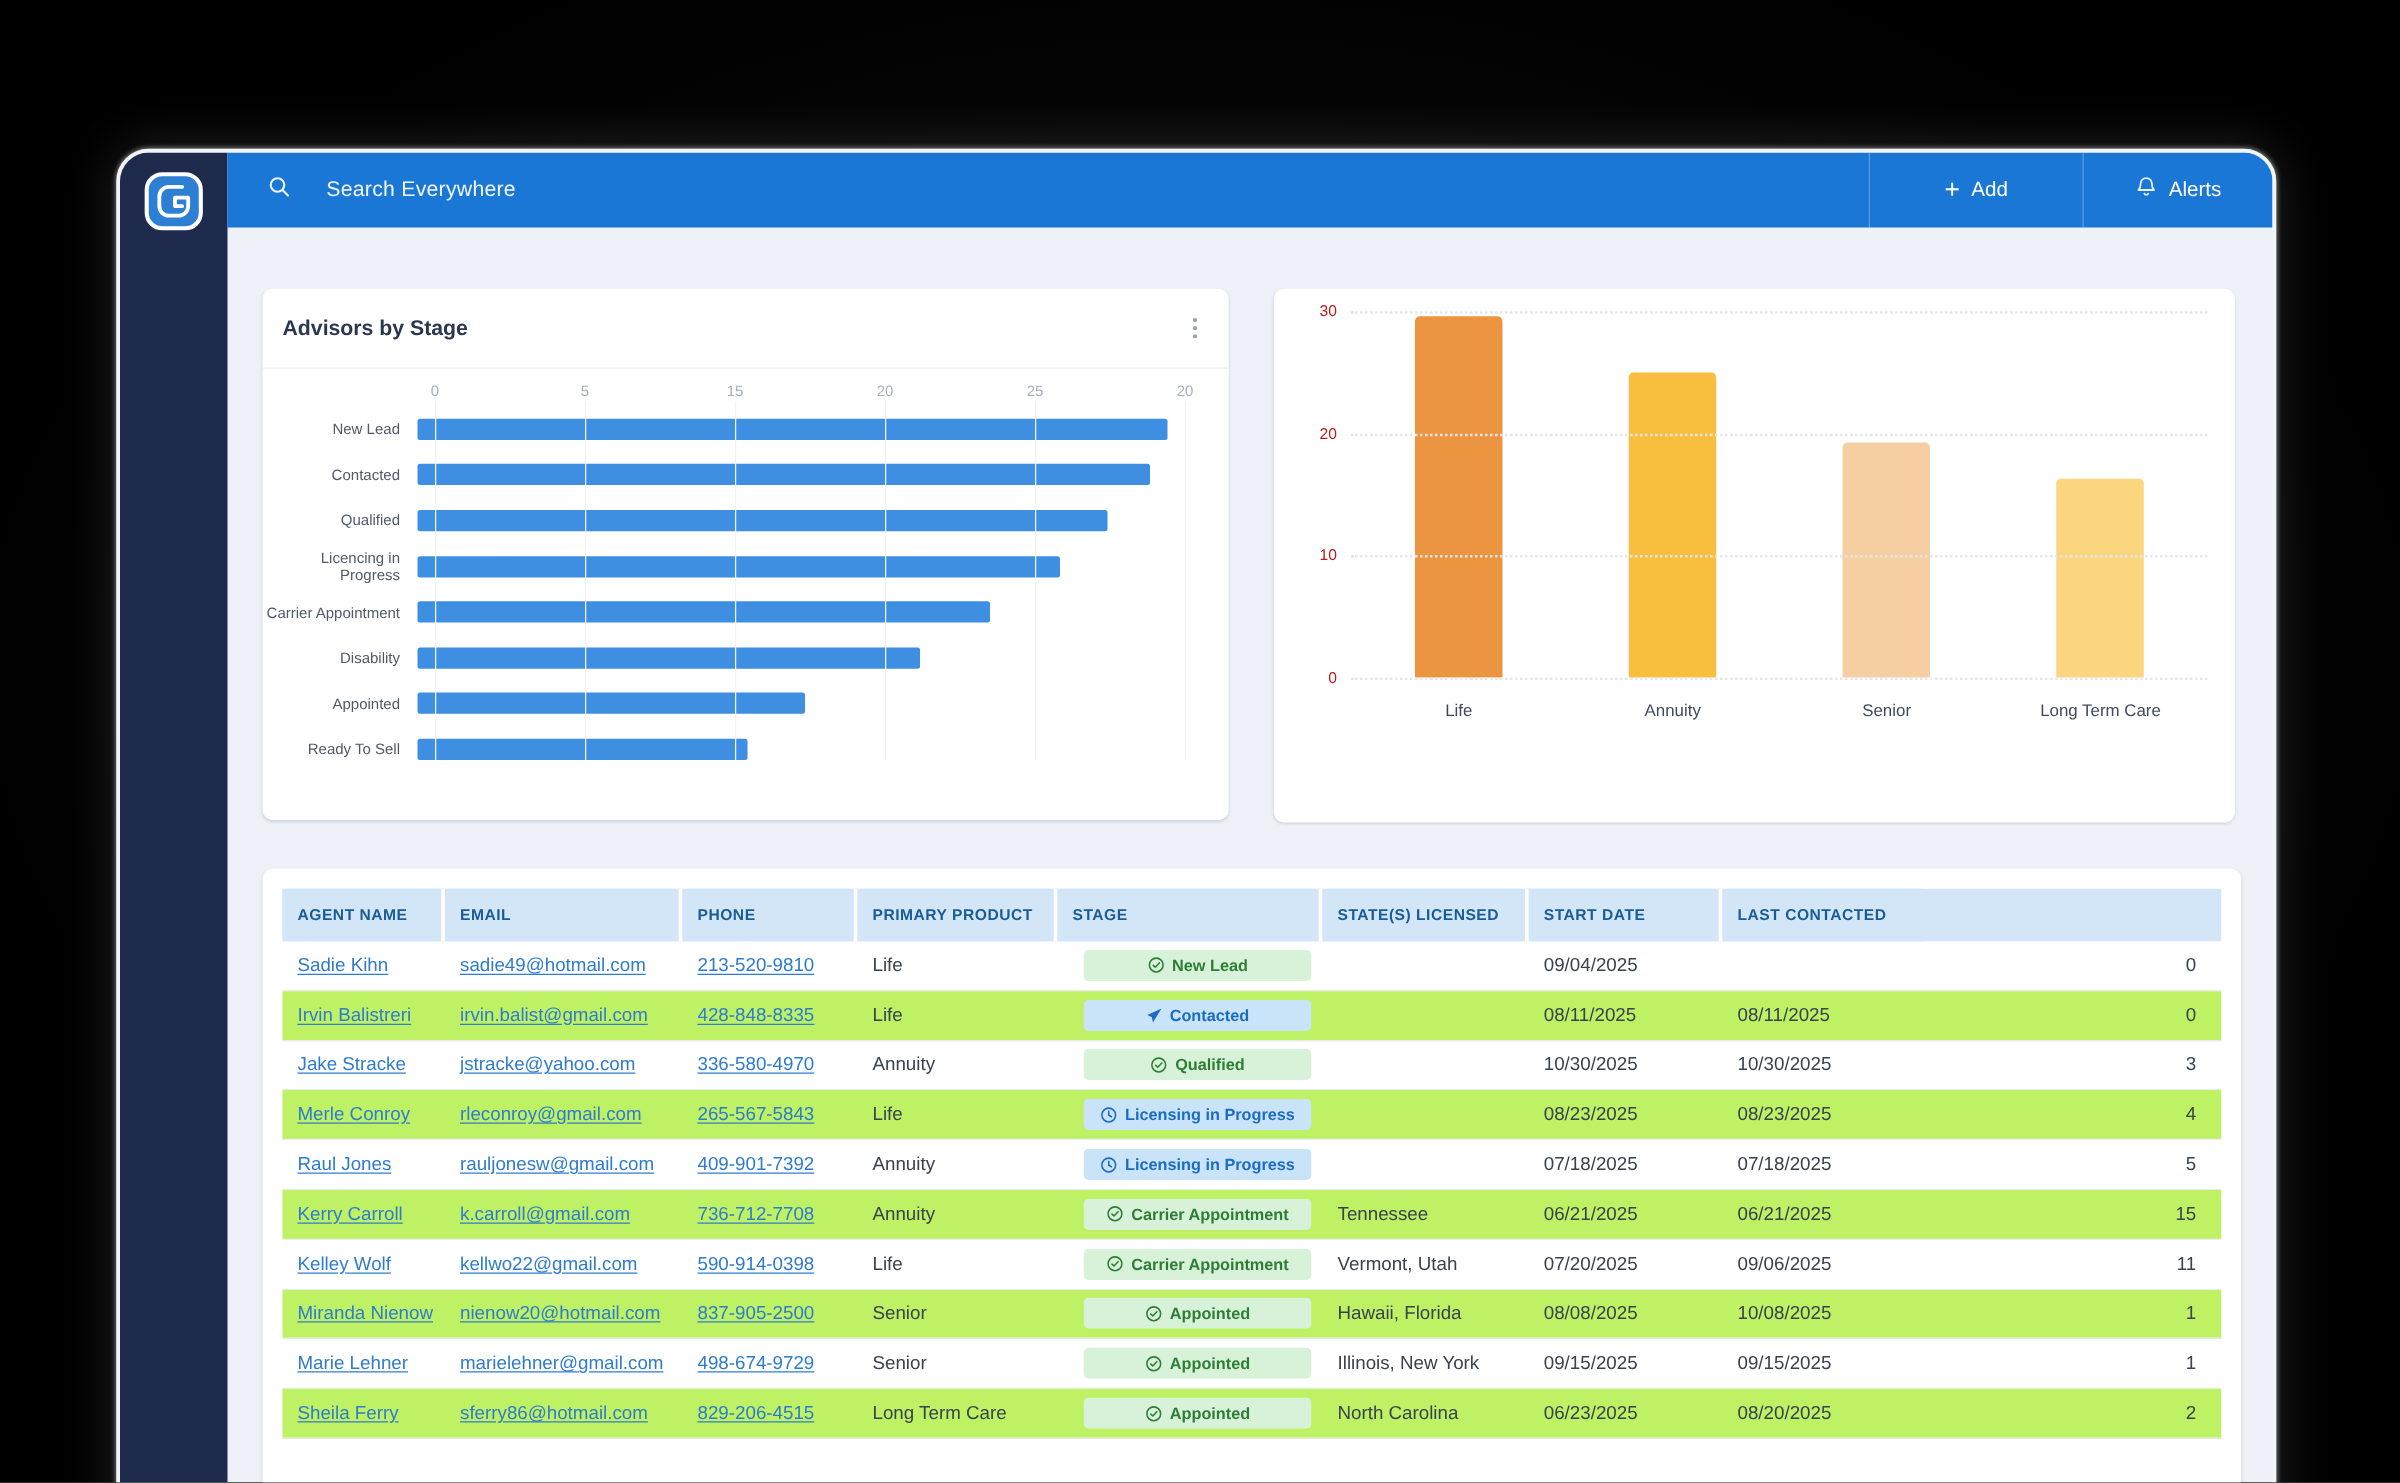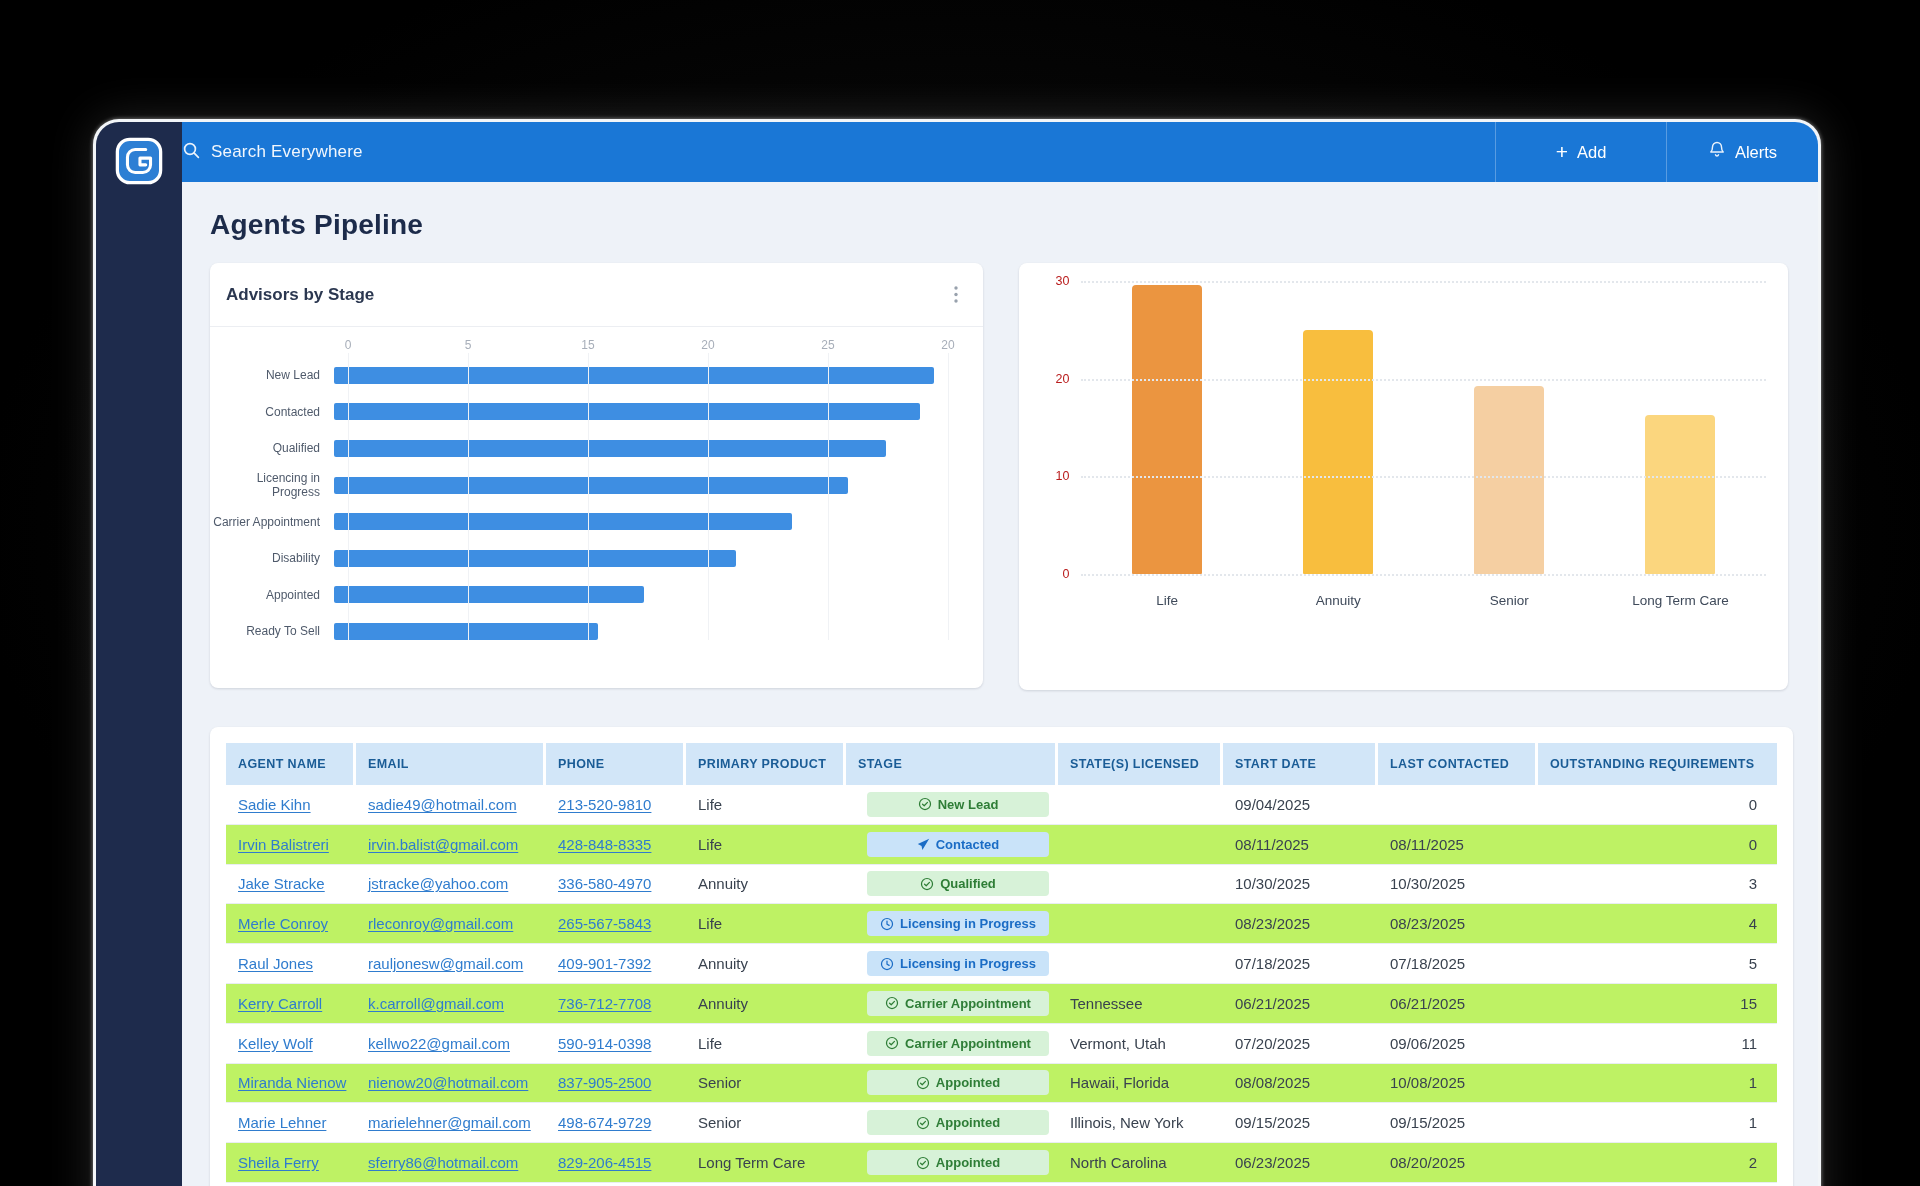--- a/index.html
+++ b/index.html
@@ -16,21 +16,21 @@
 
   
   .sidebar { width:86px; background:#1e2b4c; flex:0 0 86px; display:flex; justify-content:center; }
   .logo { margin-top:14px; width:50px; height:50px; }
 
   
   .main { flex:1; display:flex; flex-direction:column; min-width:0; }
 
   
   .topbar { height:60px; background:#1a77d6; display:flex; align-items:center; color:#fff; flex:0 0 60px; }
-  .search { display:flex; align-items:center; gap:10px; flex:1; cursor:text; }
+  .search { display:flex; align-items:center; gap:28px; padding-left:32px; flex:1; cursor:text; }
   .search-text { font-size:17px; color:#f2f7fd; letter-spacing:.2px; }
   .tb-btn { height:60px; display:flex; align-items:center; justify-content:center; gap:9px;
             font-size:16.5px; color:#fff; cursor:pointer; border-left:1px solid rgba(255,255,255,.28); }
   .tb-add { width:171px; } .tb-alerts { width:152px; }
   .plus-glyph { font-size:21px; font-weight:400; line-height:1; margin-top:-2px; }
 
   
   .content { flex:1; padding:27px 30px 0 28px; overflow:hidden; }
   .page-title { font-size:28px; font-weight:700; color:#1c2b4a; letter-spacing:.2px; }
 
@@ -123,21 +123,20 @@
             <svg width="18" height="20" viewBox="0 0 20 22" fill="none" stroke="#eaf2fb" stroke-width="1.6" stroke-linecap="round" stroke-linejoin="round">
               <path d="M10 2.6 a5 5 0 0 1 5 5 c0 3.6 1.1 4.8 1.9 5.6 H3.1 c.8-.8 1.9-2 1.9-5.6 a5 5 0 0 1 5-5 Z"></path>
               <path d="M8.3 16.4 a1.8 1.8 0 0 0 3.4 0"></path>
             </svg>
           </span>
           <span>Alerts</span>
         </div>
       </header>
 
       <main class="content">
-        <h1 class="page-title">Agents Pipeline</h1>
 
         <div class="cards-row">
 
           <section class="card card-stage">
             <div class="card-header">
               <h2 class="card-title">Advisors by Stage</h2>
               <div class="kebab">
                 <svg width="4" height="17" viewBox="0 0 4 17">
                     <circle cx="2" cy="2" r="1.7" fill="#98a1ad"></circle>
                     <circle cx="2" cy="8.5" r="1.7" fill="#98a1ad"></circle>
@@ -253,21 +252,20 @@
         <section class="card table-card">
           <div class="t-grid t-head" id="t-head">
               <div class="th">AGENT NAME</div>
               <div class="th">EMAIL</div>
               <div class="th">PHONE</div>
               <div class="th">PRIMARY PRODUCT</div>
               <div class="th">STAGE</div>
               <div class="th">STATE(S) LICENSED</div>
               <div class="th">START DATE</div>
               <div class="th">LAST CONTACTED</div>
-              <div class="th">OUTSTANDING REQUIREMENTS</div>
             </div>
           <div id="t-body">
               <div class="t-grid t-row">
                 <div class="td"><a class="t-link">Sadie Kihn</a></div>
                 <div class="td"><a class="t-link">sadie49@hotmail.com</a></div>
                 <div class="td"><a class="t-link">213-520-9810</a></div>
                 <div class="td">Life</div>
                 <div class="td">
                   <div class="badge badge-green">
                     <span>

